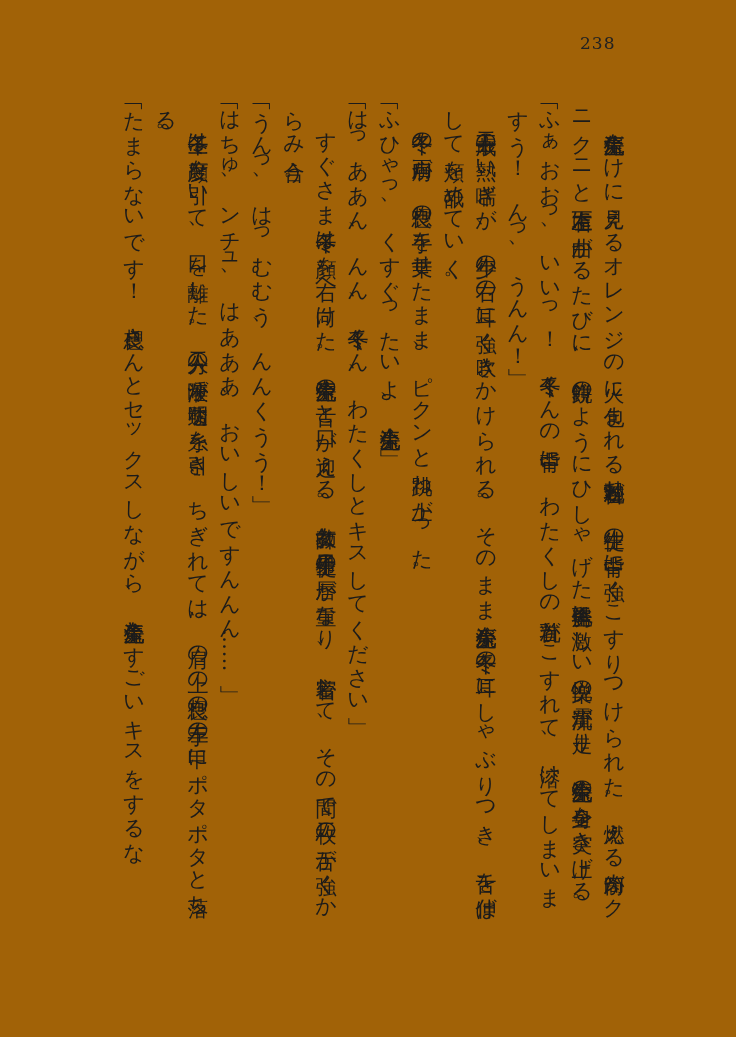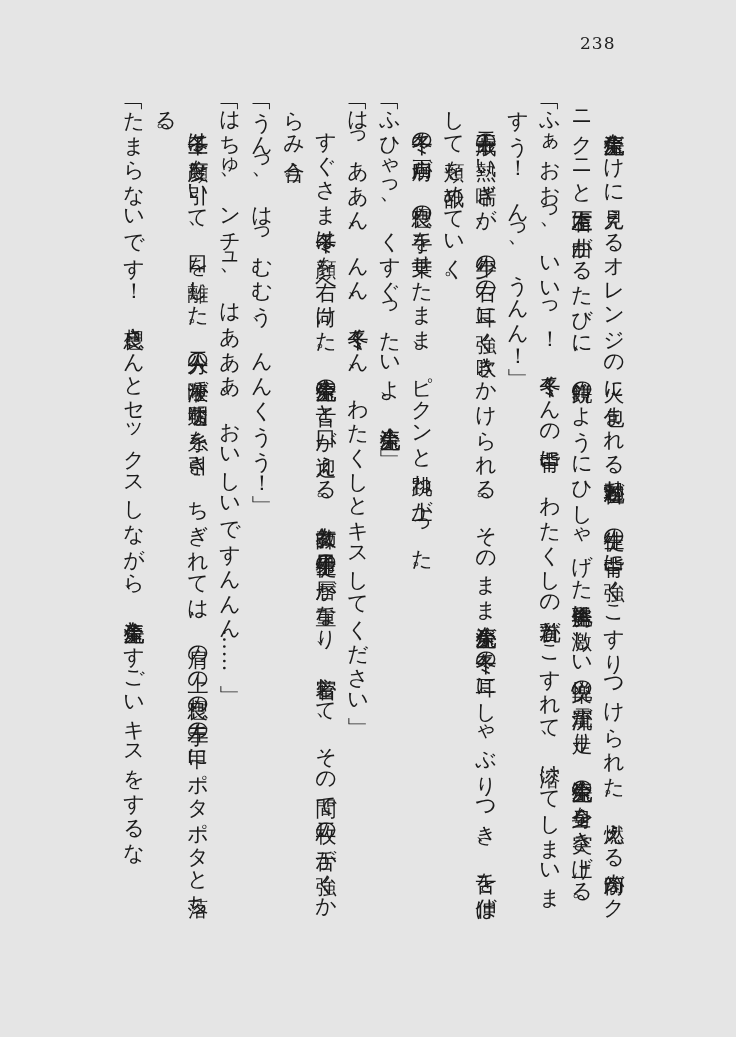--- a/index.html
+++ b/index.html
@@ -4,21 +4,21 @@
 <style>
   html, body {
     margin: 0;
     padding: 0;
     background: #ffffff;
   }
   .page {
     position: relative;
     width: 736px;
     height: 1037px;
-    background: #e5e5e5;
+    background: #a16207;
     overflow: hidden;
   }
   .page-number {
     position: absolute;
     top: 33px;
     left: 580px;
     font-family: "DejaVu Serif", "Liberation Serif", serif;
     font-size: 17px;
     letter-spacing: 1px;
     color: #222222;

